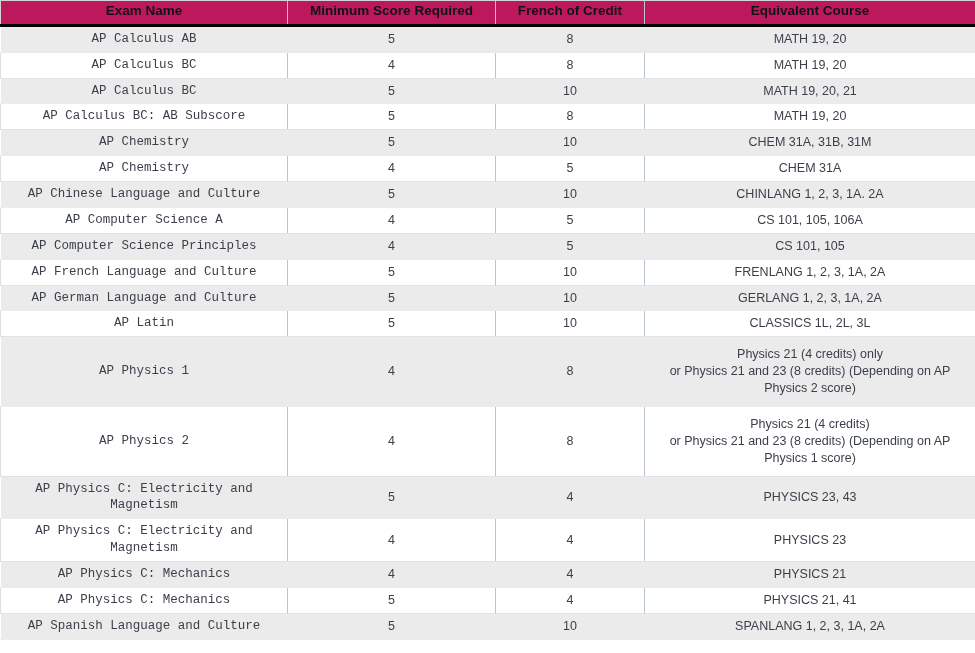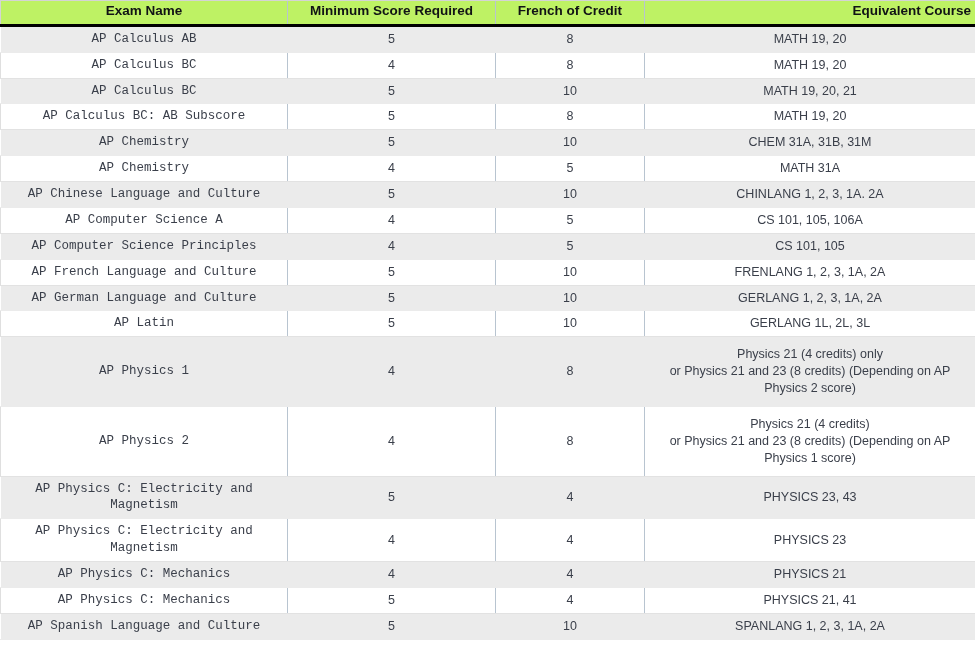--- a/index.html
+++ b/index.html
@@ -21,40 +21,39 @@
   }
 
   
   .col-exam    { width: 287px; }
   .col-score   { width: 208px; }
   .col-credit  { width: 149px; }
   .col-course  { width: 331px; }
 
   
   thead tr {
-    background: #bef264;
+    background: #be185d;
   }
   thead th {
     font-size: 13.5px;
     font-weight: bold;
     color: #111315;
     text-align: center;
     padding: 3px 4px 5px 4px;
     border-top: 1px solid #d4d4d4;
     border-bottom: 3px solid #000000;
     border-left: 1px solid #b8c4d0;
     vertical-align: middle;
     line-height: 1.1;
   }
   thead th:first-child {
     border-left: 1px solid #d4d4d4;
   }
   thead th:last-child {
     border-right: 1px solid #d4d4d4;
-    text-align: right;
   }
 
   
   tbody td {
     font-size: 12.5px;
     color: #3a3f4a;
     text-align: center;
     vertical-align: middle;
     padding: 4px 6px;
     line-height: 1.35;
@@ -139,21 +138,21 @@
       <tr class="row-shaded">
         <td>AP Chemistry</td>
         <td>5</td>
         <td>10</td>
         <td>CHEM 31A, 31B, 31M</td>
       </tr>
       <tr class="row-plain">
         <td>AP Chemistry</td>
         <td>4</td>
         <td>5</td>
-        <td>MATH 31A</td>
+        <td>CHEM 31A</td>
       </tr>
       <tr class="row-shaded">
         <td>AP Chinese Language and Culture</td>
         <td>5</td>
         <td>10</td>
         <td>CHINLANG 1, 2, 3, 1A. 2A</td>
       </tr>
       <tr class="row-plain">
         <td>AP Computer Science A</td>
         <td>4</td>
@@ -175,21 +174,21 @@
       <tr class="row-shaded">
         <td>AP German Language and Culture</td>
         <td>5</td>
         <td>10</td>
         <td>GERLANG 1, 2, 3, 1A, 2A</td>
       </tr>
       <tr class="row-plain">
         <td>AP Latin</td>
         <td>5</td>
         <td>10</td>
-        <td>GERLANG 1L, 2L, 3L</td>
+        <td>CLASSICS 1L, 2L, 3L</td>
       </tr>
       <tr class="row-shaded row-tall">
         <td>AP Physics 1</td>
         <td>4</td>
         <td>8</td>
         <td>Physics 21 (4 credits) only<br>or Physics 21 and 23 (8 credits) (Depending on AP Physics 2 score)</td>
       </tr>
       <tr class="row-plain row-tall">
         <td>AP Physics 2</td>
         <td>4</td>

